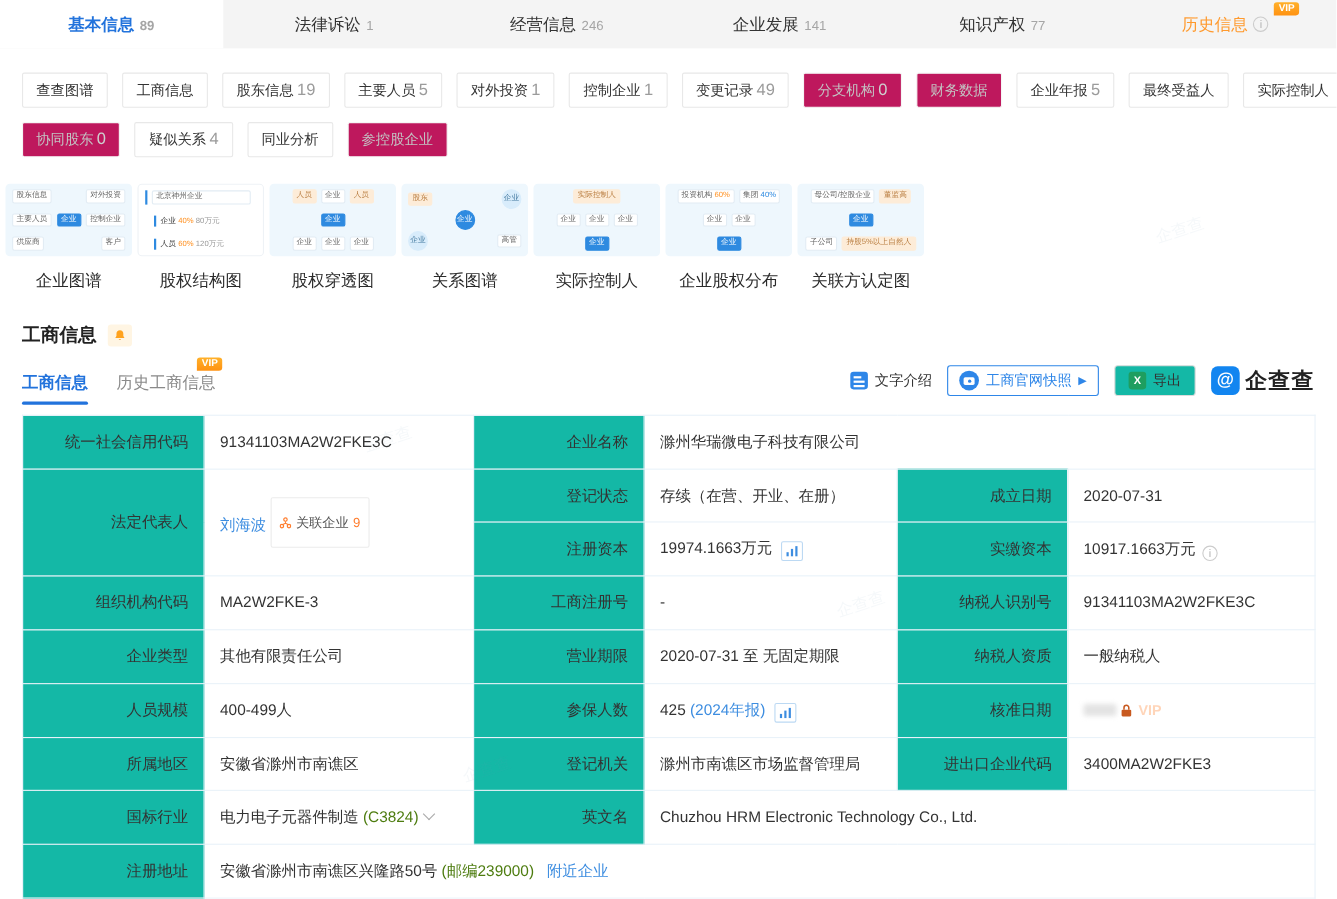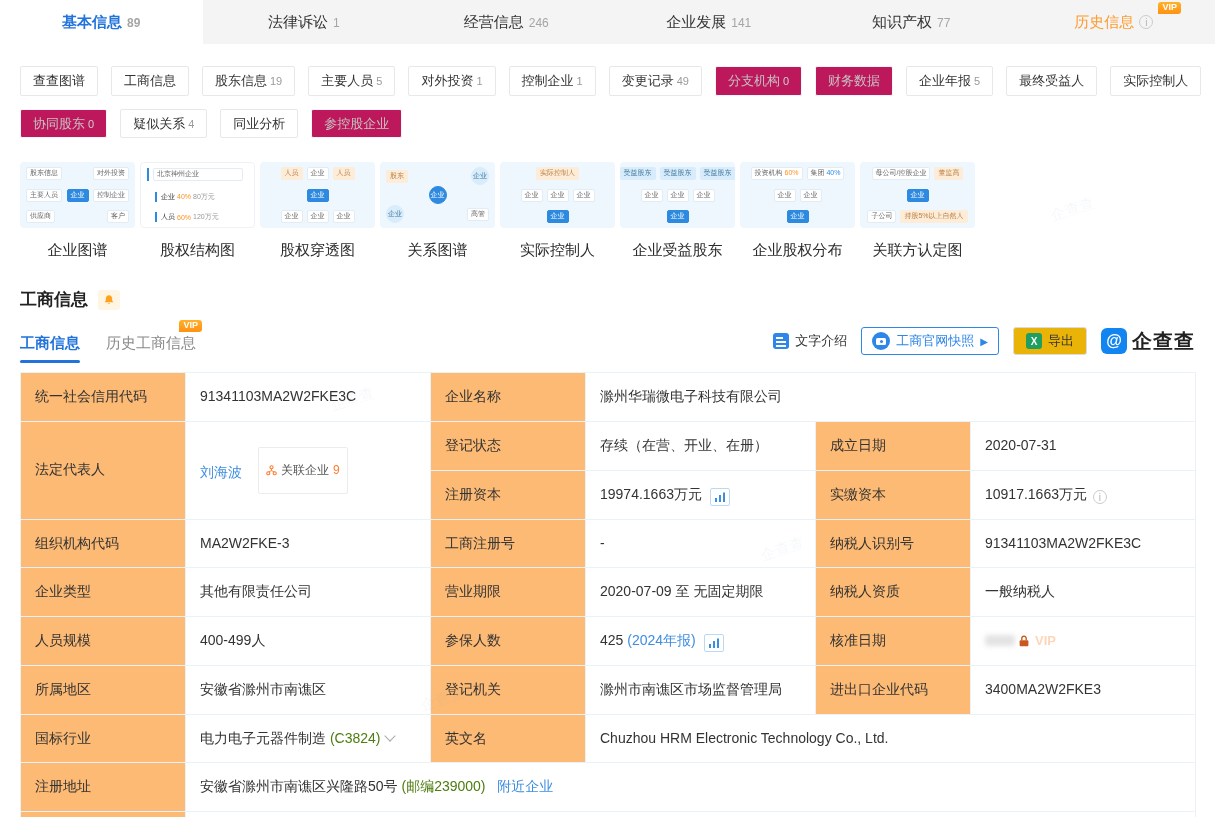--- a/index.html
+++ b/index.html
@@ -23,25 +23,25 @@
             width:14px; height:14px; border:1px solid #ccc; border-radius:50%;
             color:#b5b5b5; font-size:10px; margin-left:5px; flex:none; }
   .info-i::before { content:"i"; }
   
   .navrow { display:flex; gap:13px; padding:0 20px; }
   .navrow.r1 { margin-top:22px; }
   .navrow.r2 { margin-top:13px; }
   .nav-btn { border:1px solid #e8e8e8; background:#fff; border-radius:2px;
              padding:6px 12px; font-size:13px; color:#333; cursor:pointer;
              white-space:nowrap; line-height:1.2; }
-  .nav-btn .cnt { color:#9b9b9b; font-size:11px; margin-left:3px; }
+  .nav-btn .cnt { color:#9b9b9b; font-size:15px; margin-left:3px; }
   .nav-btn.disabled { background:#be185d; border-color:#f5f5f5; color:#c3c3c3; cursor:default; }
   .nav-btn.disabled .cnt { color:#cfcfcf; }
   
-  .graphs { display:flex; gap:5px; padding:24px 20px 0; }
+  .graphs { display:flex; gap:5px; padding:24px 5px 0; }
   .gcard { width:115px; cursor:pointer; }
   .gthumb { height:66px; background:#eef7fd; border-radius:4px; padding:5px 6px;
             display:flex; flex-direction:column; justify-content:space-between;
             font-size:7px; overflow:hidden; }
   .gthumb.white { background:#fff; border:1px solid #eef2f6; }
   .glabel { text-align:center; font-size:15px; color:#2b2b2b; margin-top:13px; }
   .mrow { display:flex; justify-content:center; align-items:center; gap:4px; }
   .mrow.spread { justify-content:space-between; }
   .mb { background:#fff; border:1px solid #e2ecf4; border-radius:2px;
         padding:1px 3px; color:#666; line-height:1.25; white-space:nowrap; }
@@ -75,38 +75,38 @@
                   color:#2e86e8; border-radius:3px; padding:4px 10px; font-size:13px;
                   background:#fff; cursor:pointer; }
   .ic-cam { width:18px; height:18px; background:#2e86e8; border-radius:50%; position:relative; flex:none; }
   .ic-cam::before { content:""; position:absolute; left:4px; top:6px; width:10px; height:7px;
                     background:#fff; border-radius:1.5px; }
   .ic-cam::after { content:""; position:absolute; left:7.5px; top:8px; width:3px; height:3px;
                    background:#2e86e8; border-radius:50%; }
   .arrow-r { font-size:10px; }
   .btn-export { display:flex; align-items:center; gap:6px; border:1px solid #dcdcdc;
                 color:#333; border-radius:3px; padding:4px 12px; font-size:13px;
-                background:#eab308; cursor:pointer; }
+                background:#14b8a6; cursor:pointer; }
   .ic-xls { width:16px; height:16px; background:#1e9e60; border-radius:3px; color:#fff;
             font-size:10px; font-weight:bold; display:flex; align-items:center; justify-content:center; }
   .ic-xls::before { content:"X"; }
   .brand { display:flex; align-items:center; gap:5px; }
   .brand-mark { width:26px; height:26px; background:#1285f0; border-radius:6px; color:#fff;
                 font-size:16px; font-weight:bold; display:flex; align-items:center; justify-content:center; }
   .brand-mark::before { content:"@"; }
   .brand-name { font-size:20px; font-weight:bold; color:#222; letter-spacing:1px; }
   
   table.info { border-collapse:collapse; table-layout:fixed; width:1175px; margin:9px 20px 0; }
   table.info td { border:1px solid #e9f2f9; font-size:14px; color:#333;
                   padding:13px 14px; vertical-align:middle; line-height:1.55; }
-  td.lbl { background:#fdba74; color:#555; }
+  td.lbl { background:#14b8a6; color:#555;text-align:right; }
   .lk { color:#3d8de0; text-decoration:none; cursor:pointer; }
   .gray { color:#4d7c0f; }
   .badge-rel { display:inline-flex; align-items:center; gap:4px; border:1px solid #ececec;
-               border-radius:2px; padding:13px 7px; font-size:12px; color:#555; margin-left:16px;
+               border-radius:2px; padding:13px 7px; font-size:12px; color:#555; margin-left:4px;
                cursor:pointer; vertical-align:1px; }
   .badge-rel .num { color:#ff7d2e; }
   .ic-chart { display:inline-flex; align-items:center; justify-content:center; width:20px; height:18px;
               border:1px solid #bcd9f3; border-radius:2px; margin-left:8px; vertical-align:-3px; cursor:pointer; }
   .chev { display:inline-block; width:8px; height:8px; border-right:1.5px solid #aaa;
           border-bottom:1.5px solid #aaa; transform:rotate(45deg); margin-left:6px; vertical-align:3px; }
   .blur-blob { display:inline-block; width:30px; height:11px; background:#e3e3e3;
                border-radius:2px; filter:blur(2.5px); vertical-align:-1px; }
   .vip-faint { color:rgba(255,150,80,.4); font-weight:bold; font-size:13px; margin-left:2px; }
   .ic-lock { margin:0 2px; vertical-align:-3px; }
@@ -252,38 +252,20 @@
           <span class="mb">企业</span>
           <span class="mb">企业</span>
         </div>
       <div class="mrow">
           <span class="mb blue">企业</span>
         </div>
     </div>
     <div class="glabel">实际控制人</div>
   </div>
 
-  <div class="gcard">
-    <div class="gthumb">
-      <div class="mrow">
-          <span class="mb lblue">受益股东</span>
-          <span class="mb lblue">受益股东</span>
-          <span class="mb lblue">受益股东</span>
-        </div>
-      <div class="mrow">
-          <span class="mb">企业</span>
-          <span class="mb">企业</span>
-          <span class="mb">企业</span>
-        </div>
-      <div class="mrow">
-          <span class="mb blue">企业</span>
-        </div>
-    </div>
-    <div class="glabel">企业受益股东</div>
-  </div>
 
   <div class="gcard">
     <div class="gthumb">
       <div class="mrow">
           <span class="mb"><span>投资机构</span> <span class="pct-o">60%</span></span>
           <span class="mb"><span>集团</span> <span style="color:#2e8ae0">40%</span></span>
         </div>
       <div class="mrow">
           <span class="mb">企业</span>
           <span class="mb">企业</span>
@@ -404,21 +386,21 @@
     <td>MA2W2FKE-3</td>
     <td class="lbl">工商注册号</td>
     <td>-</td>
     <td class="lbl">纳税人识别号</td>
     <td>91341103MA2W2FKE3C</td>
   </tr>
   <tr>
     <td class="lbl">企业类型</td>
     <td>其他有限责任公司</td>
     <td class="lbl">营业期限</td>
-    <td>2020-07-09 至 无固定期限</td>
+    <td>2020-07-31 至 无固定期限</td>
     <td class="lbl">纳税人资质</td>
     <td>一般纳税人</td>
   </tr>
   <tr>
     <td class="lbl">人员规模</td>
     <td>400-499人</td>
     <td class="lbl">参保人数</td>
     <td><span>425</span> <a class="lk">(2024年报)</a><span class="ic-chart">
             <svg width="12" height="10" viewBox="0 0 12 10">
               <rect x="1" y="6" width="2" height="4" fill="#3d8de0"></rect>

